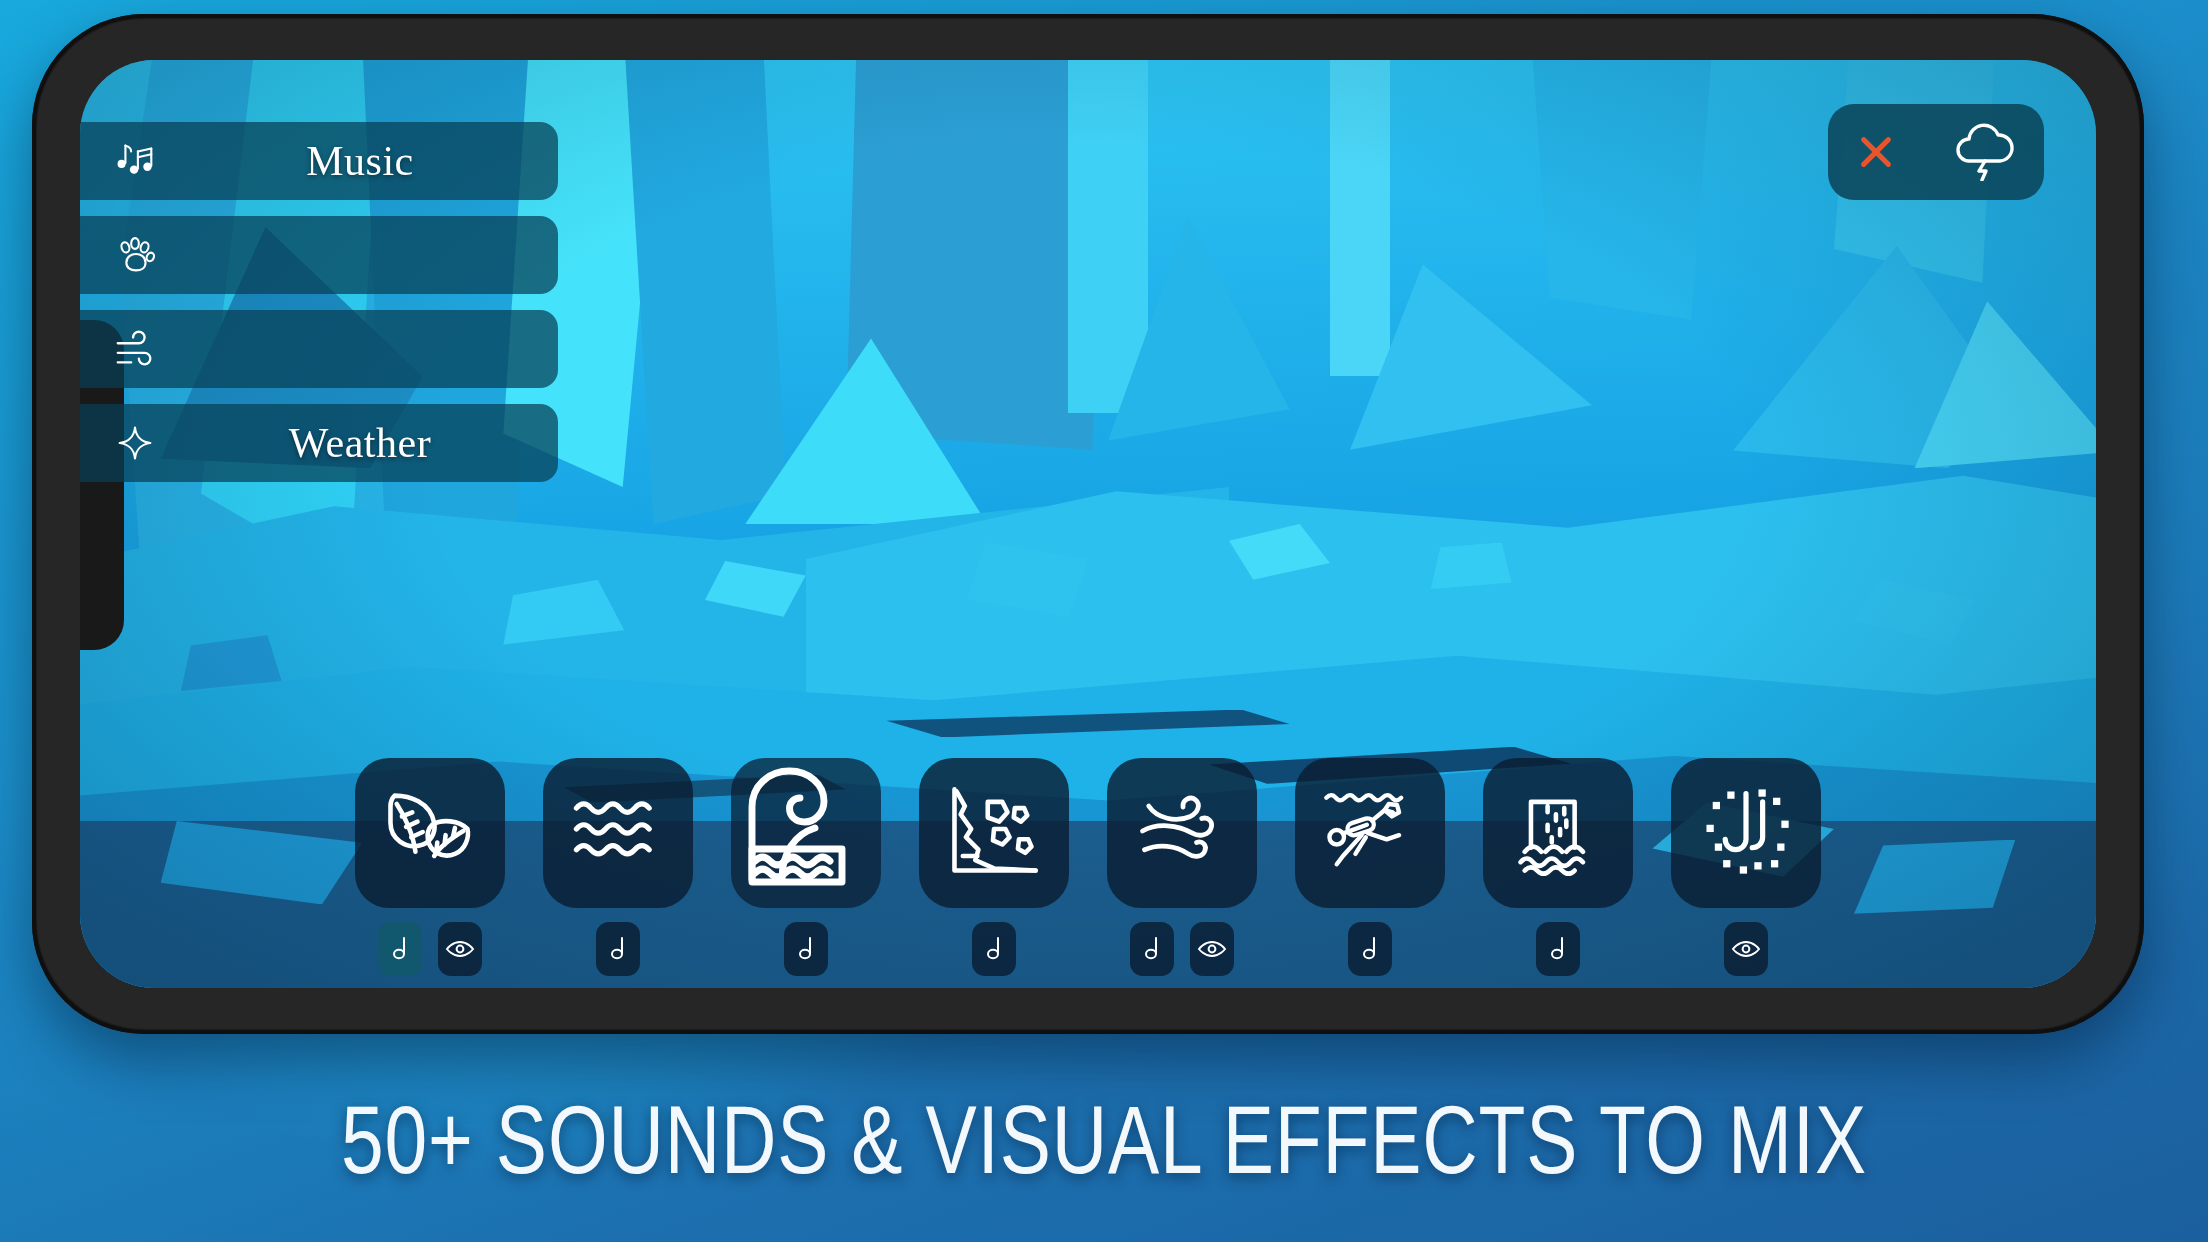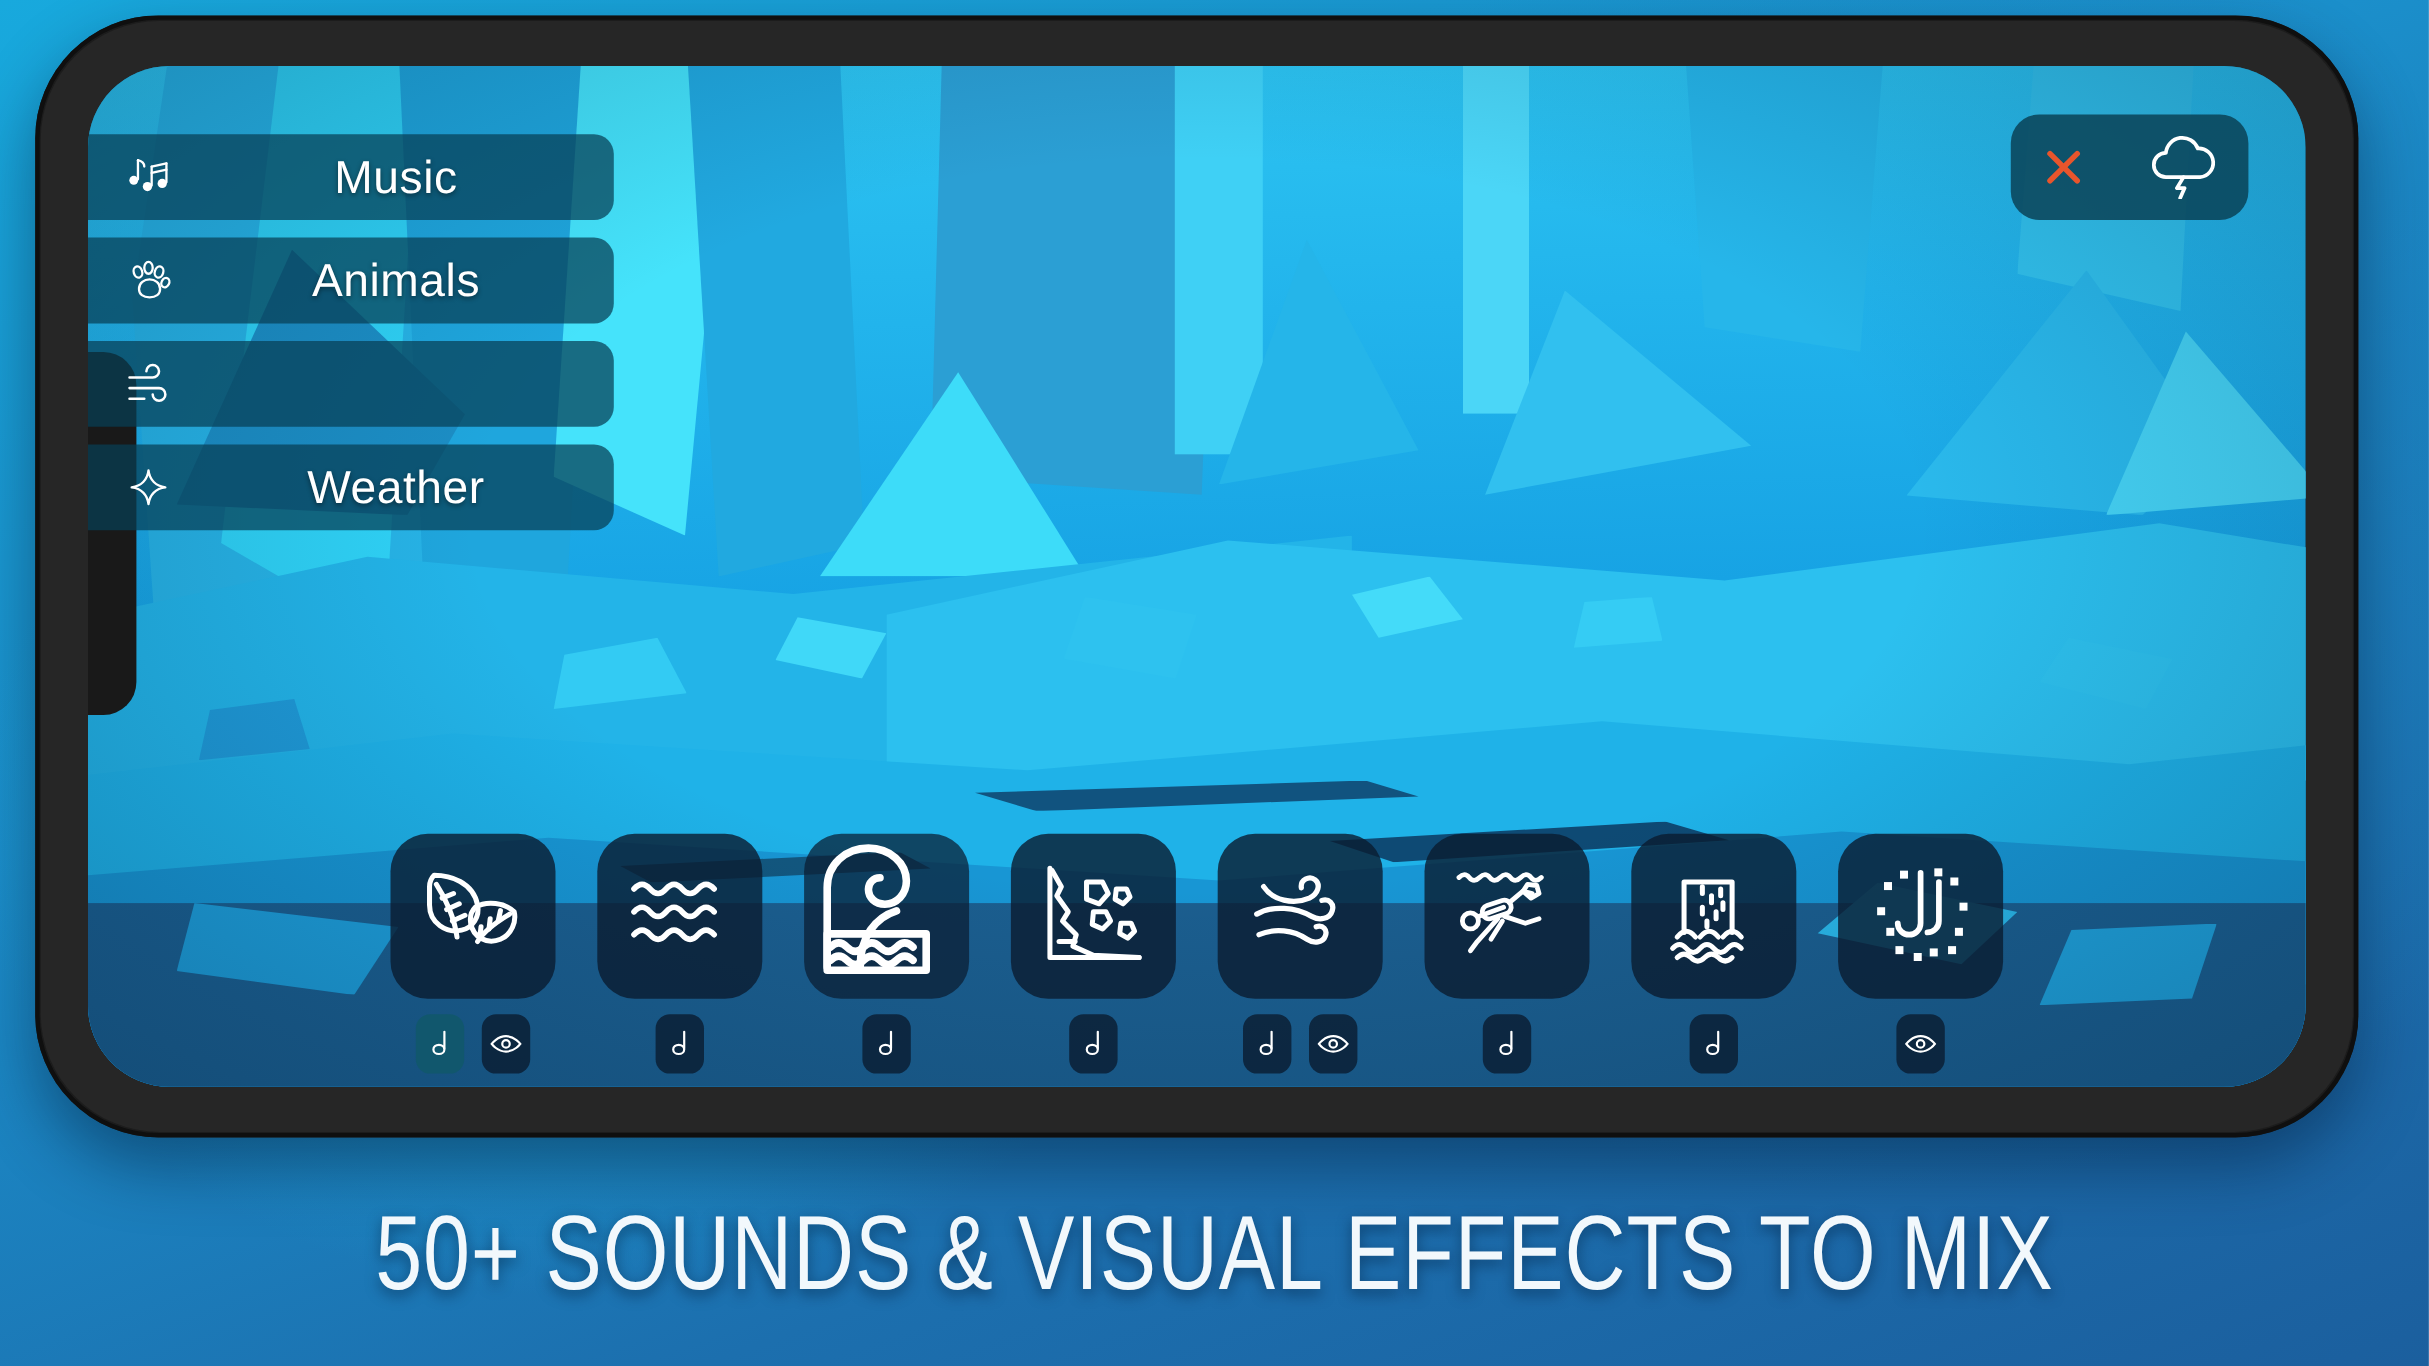--- a/index.html
+++ b/index.html
@@ -13,20 +13,21 @@
     position:relative;
   }
 
   
   .phone{
     position:absolute; left:32px; top:14px;
     width:2112px; height:1020px;
     background:#1c1c1c;
     border-radius:112px;
     box-shadow:0 26px 58px rgba(0,25,50,.45), inset 0 0 0 4px #0f0f0f;
+    font-family:Liberation Serif, serif;
   }
   .phone:before{
     content:""; position:absolute; inset:5px;
     border-radius:108px; background:#262626;
   }
   .screen{
     position:absolute; left:48px; top:46px; right:48px; bottom:46px;
     border-radius:74px; overflow:hidden; background:#0f4f73;
   }
   .notch{
@@ -223,21 +224,20 @@
       <div class="cat">
         <span class="ic">
           <svg viewBox="0 0 48 48" fill="none" stroke="#fff" stroke-width="2.2" stroke-linejoin="round">
             <ellipse cx="14" cy="16" rx="4" ry="5.4" transform="rotate(-18 14 16)"></ellipse>
             <ellipse cx="24" cy="12" rx="4" ry="5.6"></ellipse>
             <ellipse cx="34" cy="16" rx="4" ry="5.4" transform="rotate(18 34 16)"></ellipse>
             <ellipse cx="40" cy="26" rx="3.6" ry="4.6" transform="rotate(26 40 26)"></ellipse>
             <path d="M15 32c0-6 5-9 10-9s10 3 10 9c0 5-4 8-10 8s-10-3-10-8z"></path>
           </svg>
         </span>
-        <span class="lbl">Animals</span>
       </div>
 
       <div class="cat">
         <span class="ic">
           <svg viewBox="0 0 48 48" fill="none" stroke="#fff" stroke-width="2.4" stroke-linecap="round">
             <path d="M6 18h22a6 6 0 1 0-6-6"></path>
             <path d="M6 28h28a6 6 0 1 1-6 6"></path>
             <path d="M6 38h14"></path>
           </svg>
         </span>

